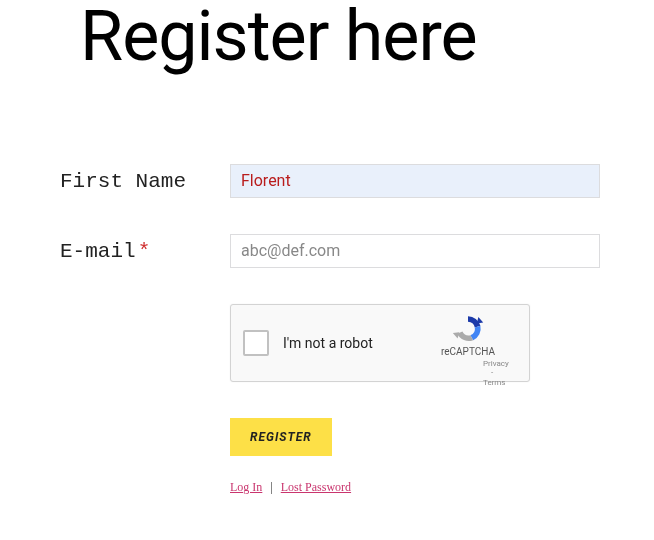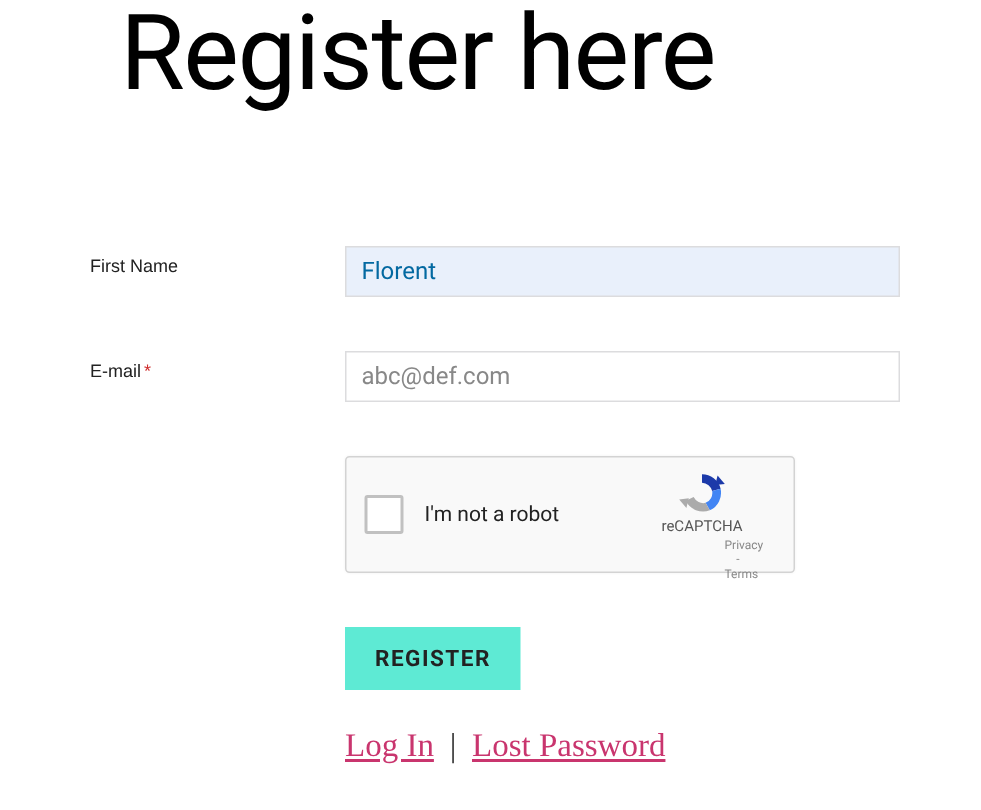--- a/index.html
+++ b/index.html
@@ -22,40 +22,40 @@
     letter-spacing: -1px;
   }
   .form-row {
     display: flex;
     align-items: flex-start;
     margin-bottom: 36px;
   }
   .label-col {
     width: 170px;
     padding-top: 6px;
-    font-family: Liberation Sans, sans-serif;
-    font-size: 12px;
+    font-family: Liberation Mono, monospace;
+    font-size: 21px;
     color: #222;
   }
   .req {
     color: #cf2e2e;
     margin-left: 2px;
   }
   .input-col {
     flex: 1;
     max-width: 370px;
   }
   .text-input {
     width: 100%;
     height: 30px;
     border: 1px solid #dcdcde;
     padding: 16px 10px;
     font-size: 16px;
     font-family: inherit;
-    color: #0369a1;
+    color: #b91c1c;
     background: #fff;
   }
   .text-input.prefilled {
     background: #e9f0fb;
   }
   .text-input::placeholder {
     color: #888;
   }
   .captcha-row .label-col { }
   .recaptcha {
@@ -101,35 +101,36 @@
   }
   .rc-legal {
     font-size: 8px;
     color: #888;
     line-height: 1.2;
     margin-top: 2px;
     margin-left: 48px;
   }
   .btn-row .label-col { }
   .register-btn {
-    background: #5eead4;
+    background: #fde047;
     border: none;
     padding: 12px 20px;
-    font-size: 15px;
+    font-size: 12px;
     font-weight: 700;
     letter-spacing: 1px;
     color: #222;
     cursor: pointer;
     font-family: inherit;
+    font-style: italic;
   }
   .links-row {
     margin-top: 24px;
     margin-left: 170px;
     font-family: Georgia, "Times New Roman", serif;
-    font-size: 22px;
+    font-size: 12px;
   }
   .link {
     color: #c9356e;
     text-decoration: underline;
     cursor: pointer;
   }
   .sep {
     color: #333;
     margin: 0 5px;
   }

